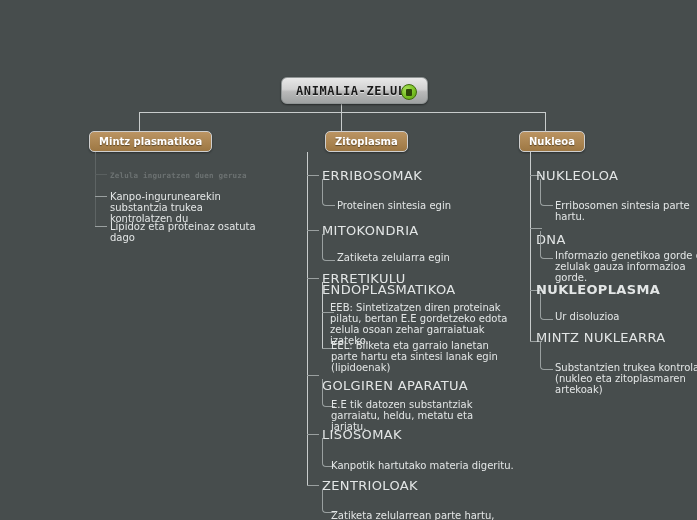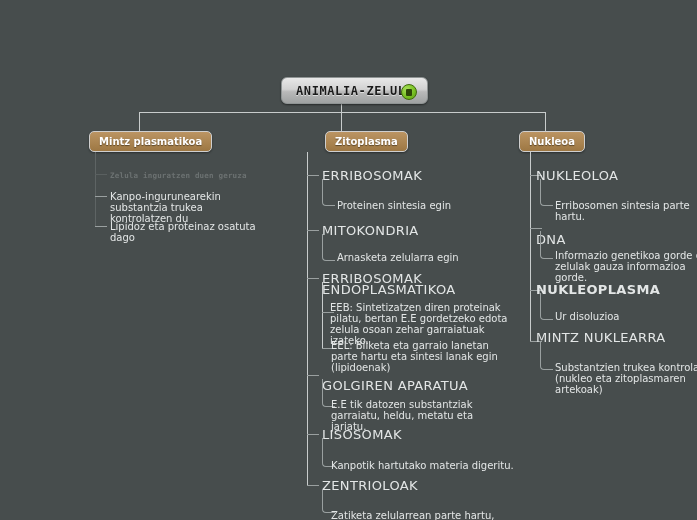--- a/index.html
+++ b/index.html
@@ -178,24 +178,24 @@
   <div class="line v" style="left:307px; top:152px; height:334px;"></div>
 
   <div class="stub" style="left:307px; top:175px; width:12px;"></div>
   <div class="leaf head" style="left:322px; top:170px; width:200px;">ERRIBOSOMAK</div>
   <div class="elbow" style="left:322px; top:179px; width:12px; height:26px;"></div>
   <div class="leaf sub" style="left:337px; top:200px; width:190px;">Proteinen sintesia egin</div>
 
   <div class="stub" style="left:307px; top:230px; width:12px;"></div>
   <div class="leaf head" style="left:322px; top:225px; width:200px;">MITOKONDRIA</div>
   <div class="elbow" style="left:322px; top:234px; width:12px; height:26px;"></div>
-  <div class="leaf sub" style="left:337px; top:252px; width:190px;">Arnasketa zelularra egin</div>
+  <div class="leaf sub" style="left:337px; top:252px; width:190px;">Zatiketa zelularra egin</div>
 
   <div class="stub" style="left:307px; top:278px; width:12px;"></div>
-  <div class="leaf head" style="left:322px; top:273px; width:210px;">ERRIBOSOMAK ENDOPLASMATIKOA</div>
+  <div class="leaf head" style="left:322px; top:273px; width:210px;">ERRETIKULU ENDOPLASMATIKOA</div>
   <div class="line v" style="left:322px; top:282px; height:66px;"></div>
   <div class="stub" style="left:322px; top:312px; width:12px;"></div>
   <div class="leaf sub" style="left:330px; top:302px; width:180px;">EEB: Sintetizatzen diren proteinak pilatu, bertan E.E gordetzeko edota zelula osoan zehar garraiatuak izateko.</div>
   <div class="stub" style="left:322px; top:348px; width:12px;"></div>
   <div class="leaf sub" style="left:331px; top:340px; width:180px;">EEL: Bilketa eta garraio lanetan parte hartu eta sintesi lanak egin (lipidoenak)</div>
 
   <div class="stub" style="left:307px; top:375px; width:12px;"></div>
   <div class="leaf head" style="left:322px; top:380px; width:200px;">GOLGIREN APARATUA</div>
   <div class="elbow" style="left:322px; top:379px; width:12px; height:27px;"></div>
   <div class="leaf sub" style="left:331px; top:399px; width:180px;">E.E tik datozen substantziak garraiatu, heldu, metatu eta jariatu.</div>

